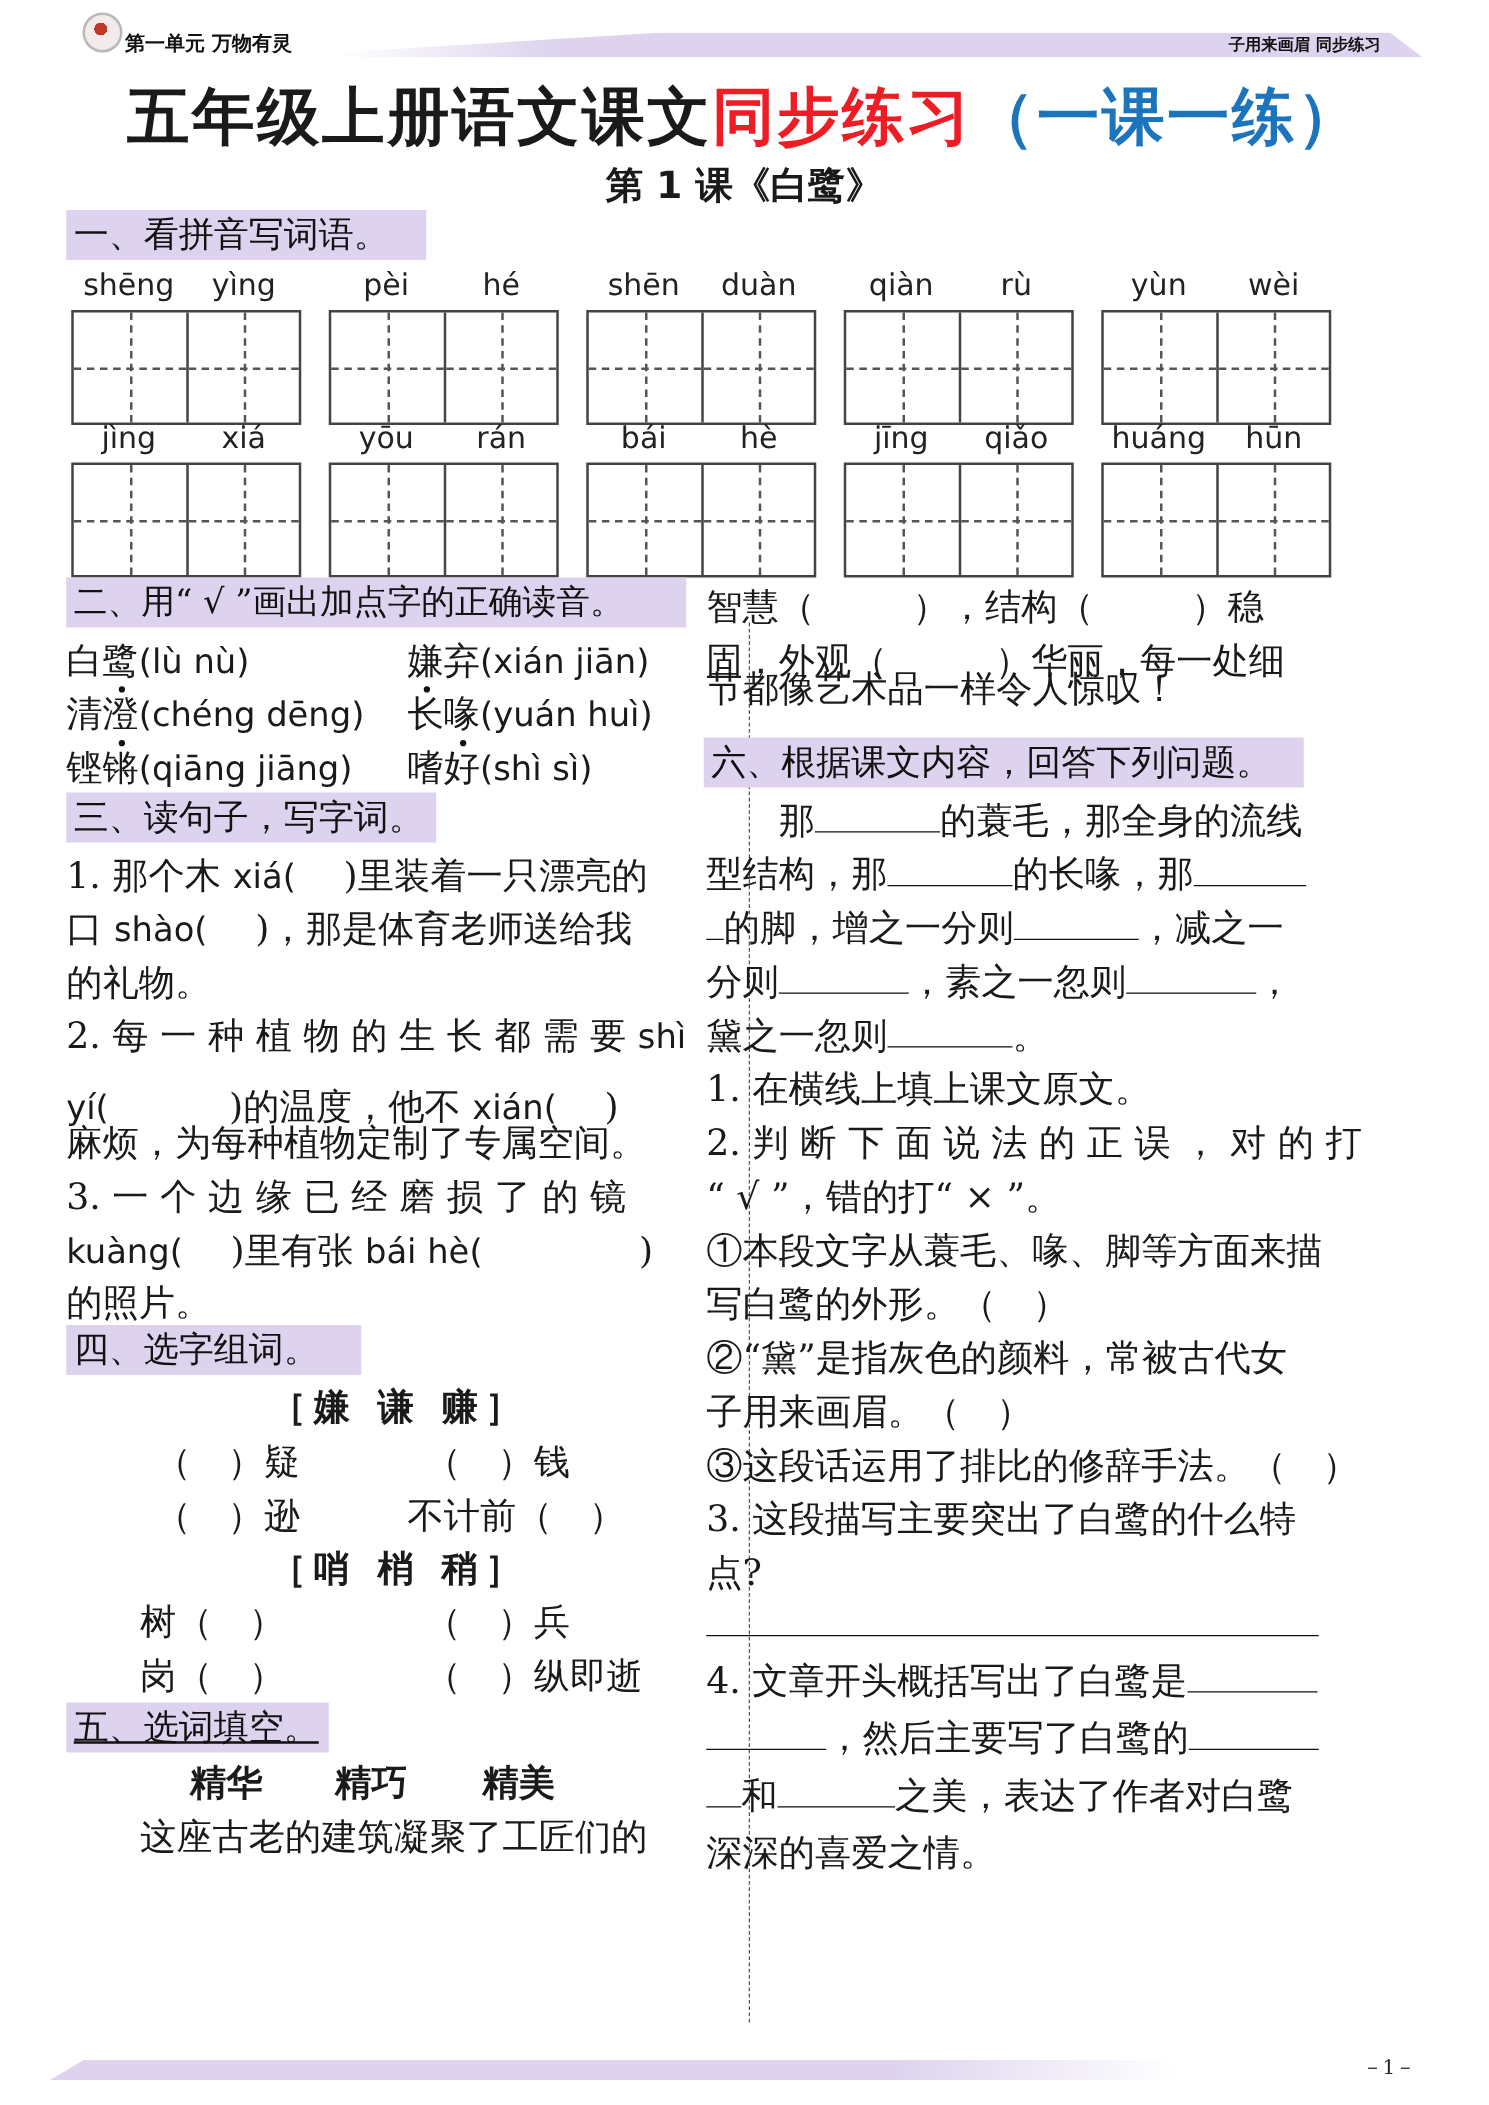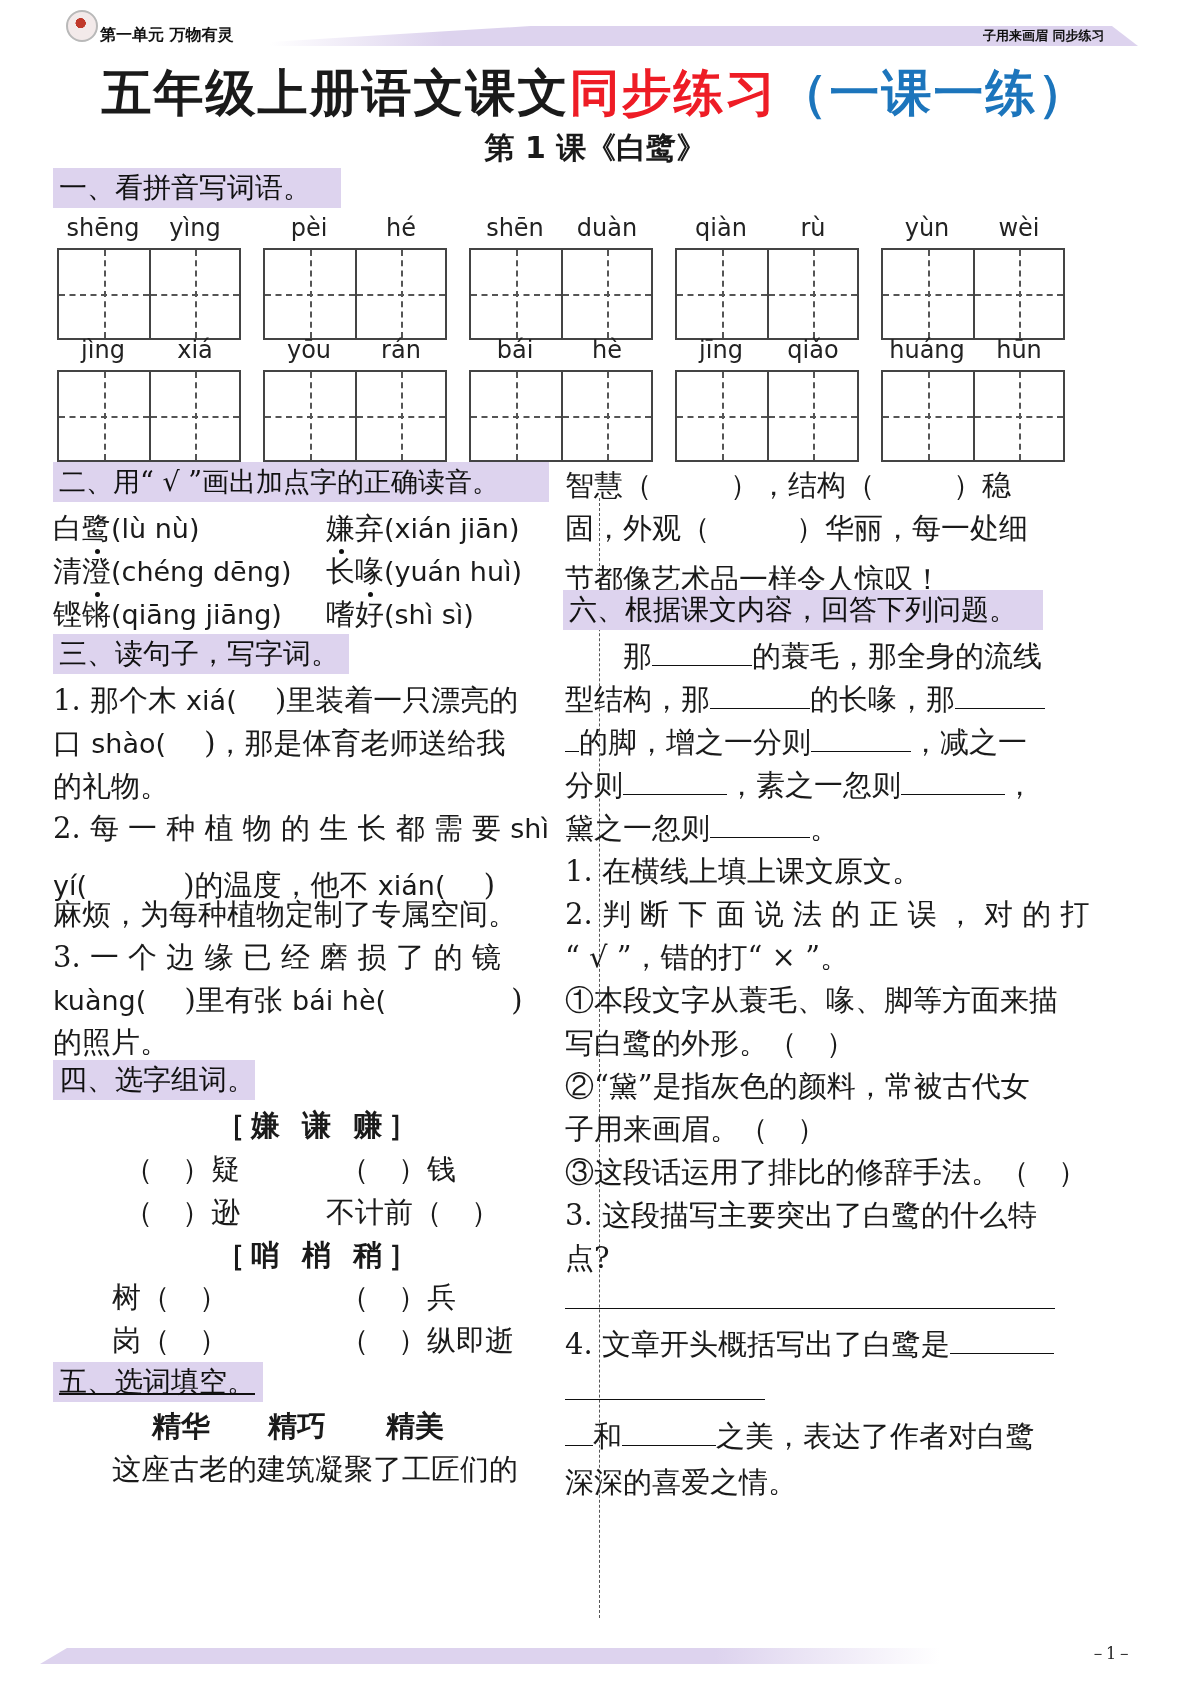--- a/index.html
+++ b/index.html
@@ -200,41 +200,41 @@
     <div class="line" style="left: 53px; top: 719.8px; width: 490px;"><span>口 </span><span class="py">shào(</span><span>　  </span><span>)，那是体育老师送给我</span></div>
     <div class="line" style="left: 53px; top: 762.6px; width: 490px;"><span>的礼物。</span></div>
     <div class="line" style="left: 53px; top: 805.4px; width: 490px;"><span>2. 每 一 种 植 物 的 生 长 都 需 要  </span><span class="py">shì</span></div>
     <div class="line" style="left: 53px; top: 848.2px; width: 490px; margin-top: 14px;"><span class="py">yí(</span><span>　　　  </span><span>)的温度，他不 </span><span class="py">xián(</span><span>　 </span><span>)</span></div>
     <div class="line" style="left: 53px; top: 891px; width: 490px;"><span>麻烦，为每种植物定制了专属空间。</span></div>
     <div class="line" style="left: 53px; top: 933.8px; width: 490px;"><span>3. 一 个 边 缘 已 经 磨 损 了 的 镜</span></div>
     <div class="line" style="left: 53px; top: 976.6px; width: 490px;"><span class="py">kuàng(</span><span>　  </span><span>)里有张 </span><span class="py">bái hè(</span><span>　　　　 </span><span>)</span></div>
     <div class="line" style="left: 53px; top: 1019.4px; width: 490px;"><span>的照片。</span></div>
   </div>
 
-<div class="sec-head" style="left:53px; top:1060px; width:202px;">四、选字组词。</div>
+<div class="sec-head" style="left:53px; top:1060px; width:236px;">四、选字组词。</div>
 <div class="line bold" style="left:216px; top:1102px; letter-spacing:6px;">［嫌 谦 赚］</div>
 <div class="line" style="left:124px; top:1146px;">（　）疑</div>
 <div class="line" style="left:340px; top:1146px;">（　）钱</div>
 <div class="line" style="left:124px; top:1189px;">（　）逊</div>
 <div class="line" style="left:326px; top:1189px;">不计前（　）</div>
 <div class="line bold" style="left:216px; top:1232px; letter-spacing:6px;">［哨 梢 稍］</div>
 <div class="line" style="left:112px; top:1274px;">树（　）</div>
 <div class="line" style="left:340px; top:1274px;">（　）兵</div>
 <div class="line" style="left:112px; top:1317px;">岗（　）</div>
 <div class="line" style="left:340px; top:1317px;">（　）纵即逝</div>
 
 <div class="sec-head" style="left:53px; top:1362px; width:210px;text-decoration:underline;">五、选词填空。</div>
 <div class="line bold" style="left:152px; top:1403px;">精华</div>
 <div class="line bold" style="left:268px; top:1403px;">精巧</div>
 <div class="line bold" style="left:386px; top:1403px;">精美</div>
 <div class="line" style="left:112px; top:1446px;">这座古老的建筑凝聚了工匠们的</div>
 <div id="s5r">
     <div class="line" style="left: 565px; top: 462px;"><span>智慧（</span><span style="display: inline-block; width: 78px;"></span><span>），结构（</span><span style="display: inline-block; width: 78px;"></span><span>）稳</span></div>
     <div class="line" style="left: 565px; top: 505px;"><span>固，外观（</span><span style="display: inline-block; width: 86px;"></span><span>）华丽，每一处细</span></div>
-    <div class="line" style="left: 565px; top: 556px;"><span>节都像艺术品一样令人惊叹！</span></div>
+    <div class="line" style="left: 565px; top: 528px;"><span>节都像艺术品一样令人惊叹！</span></div>
   </div>
 
 <div class="sec-head" style="left:563px; top:590px; width:480px;">六、根据课文内容，回答下列问题。</div>
 <div id="s6">
     <div class="line" style="left: 565px; top: 633px;"><span>　　那</span><span class="blank" style="width: 100px;"></span><span>的蓑毛，那全身的流线</span></div>
     <div class="line" style="left: 565px; top: 676px;"><span>型结构，那</span><span class="blank" style="width: 100px;"></span><span>的长喙，那</span><span class="blank" style="width: 90px;"></span></div>
     <div class="line" style="left: 565px; top: 719px;"><span class="blank" style="width: 14px;"></span><span>的脚，增之一分则</span><span class="blank" style="width: 100px;"></span><span>，减之一</span></div>
     <div class="line" style="left: 565px; top: 762px;"><span>分则</span><span class="blank" style="width: 104px;"></span><span>，素之一忽则</span><span class="blank" style="width: 104px;"></span><span>，</span></div>
     <div class="line" style="left: 565px; top: 805px;"><span>黛之一忽则</span><span class="blank" style="width: 100px;"></span><span>。</span></div>
     <div class="line" style="left: 565px; top: 848px;"><span>1. 在横线上填上课文原文。</span></div>
@@ -242,19 +242,19 @@
     <div class="line" style="left: 565px; top: 934px;"><span>“ √ ”，错的打“ × ”。</span></div>
     <div class="line" style="left: 565px; top: 977px;"><span>①本段文字从蓑毛、喙、脚等方面来描</span></div>
     <div class="line" style="left: 565px; top: 1020px;"><span>写白鹭的外形。（　）</span></div>
     <div class="line" style="left: 565px; top: 1063px;"><span>②“黛”是指灰色的颜料，常被古代女</span></div>
     <div class="line" style="left: 565px; top: 1106px;"><span>子用来画眉。（　）</span></div>
     <div class="line" style="left: 565px; top: 1149px;"><span>③这段话运用了排比的修辞手法。（　）</span></div>
     <div class="line" style="left: 565px; top: 1192px;"><span>3. 这段描写主要突出了白鹭的什么特</span></div>
     <div class="line" style="left: 565px; top: 1235px;"><span>点?</span></div>
     <div style="position: absolute; left: 565px; top: 1308px; width: 490px; border-bottom: 1.6px solid rgb(17, 17, 17);"></div>
     <div class="line" style="left: 565px; top: 1321px;"><span>4. 文章开头概括写出了白鹭是</span><span class="blank" style="width: 104px;"></span></div>
-    <div class="line" style="left: 565px; top: 1367px;"><span class="blank" style="width: 96px;"></span><span class="blank" style="width: 104px;"></span></div>
+    <div class="line" style="left: 565px; top: 1367px;"><span class="blank" style="width: 96px;"></span><span>，然后主要写了白鹭的</span><span class="blank" style="width: 104px;"></span></div>
     <div class="line" style="left: 565px; top: 1413px;"><span class="blank" style="width: 28px;"></span><span>和</span><span class="blank" style="width: 94px;"></span><span>之美，表达了作者对白鹭</span></div>
     <div class="line" style="left: 565px; top: 1459px;"><span>深深的喜爱之情。</span></div>
   </div>
 
 <div class="bottom-band"></div>
 <div class="page-num">－1－</div>
 
 </body></html>

